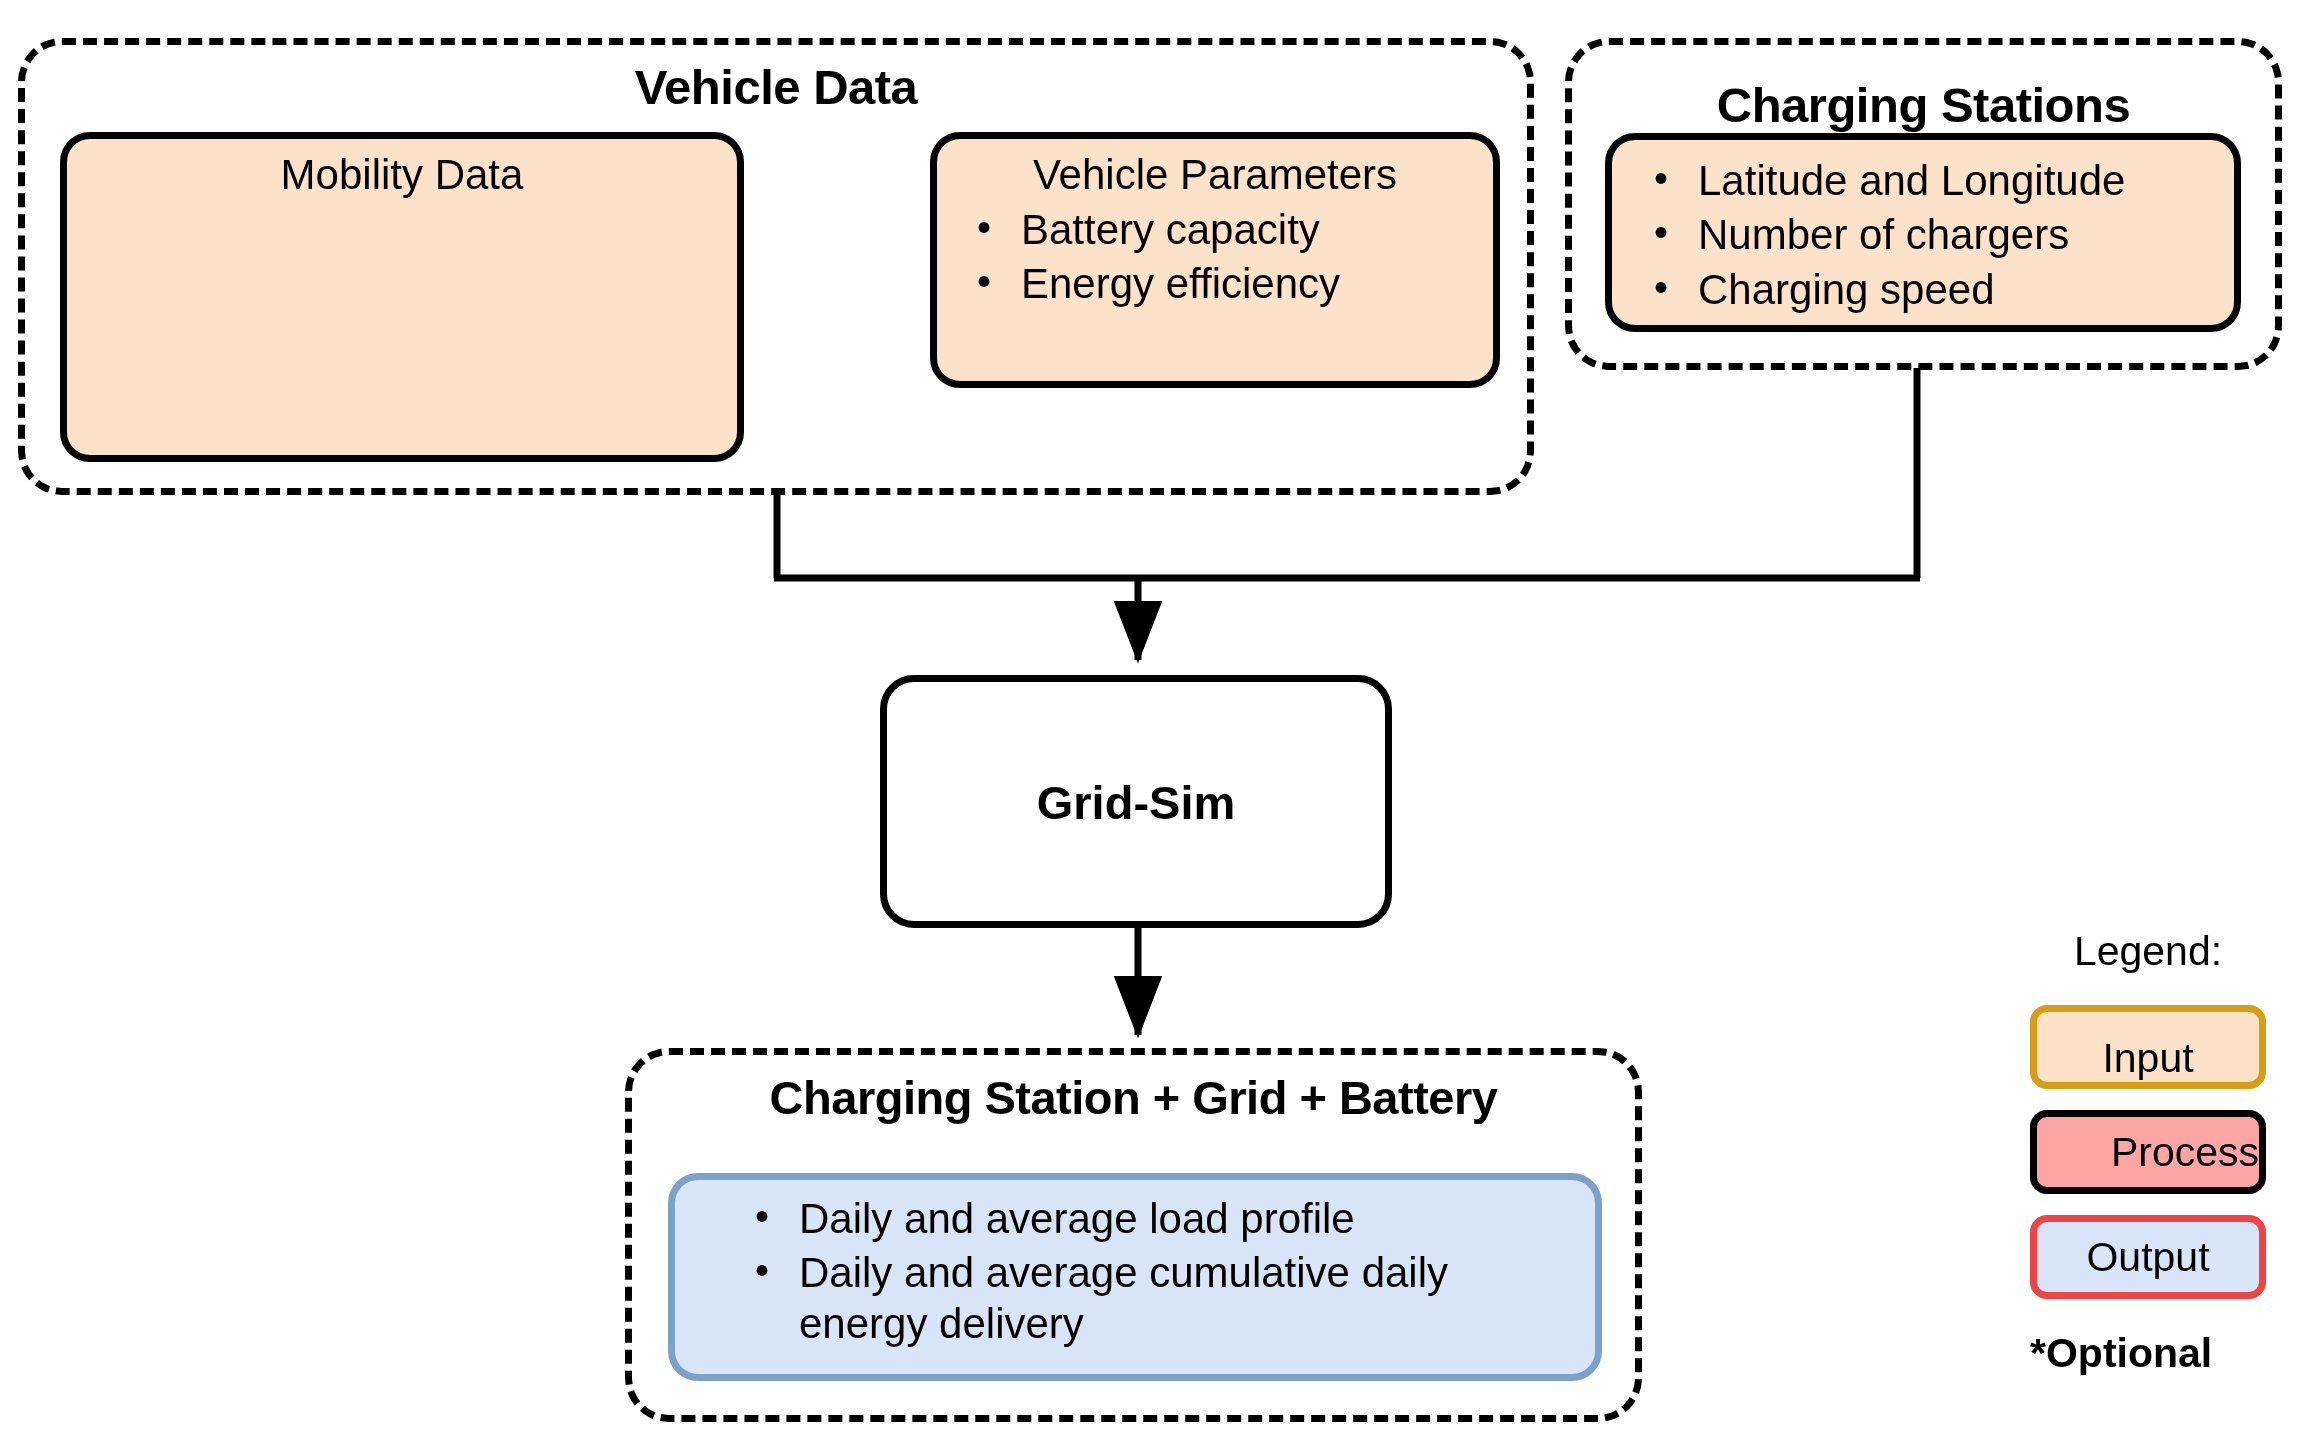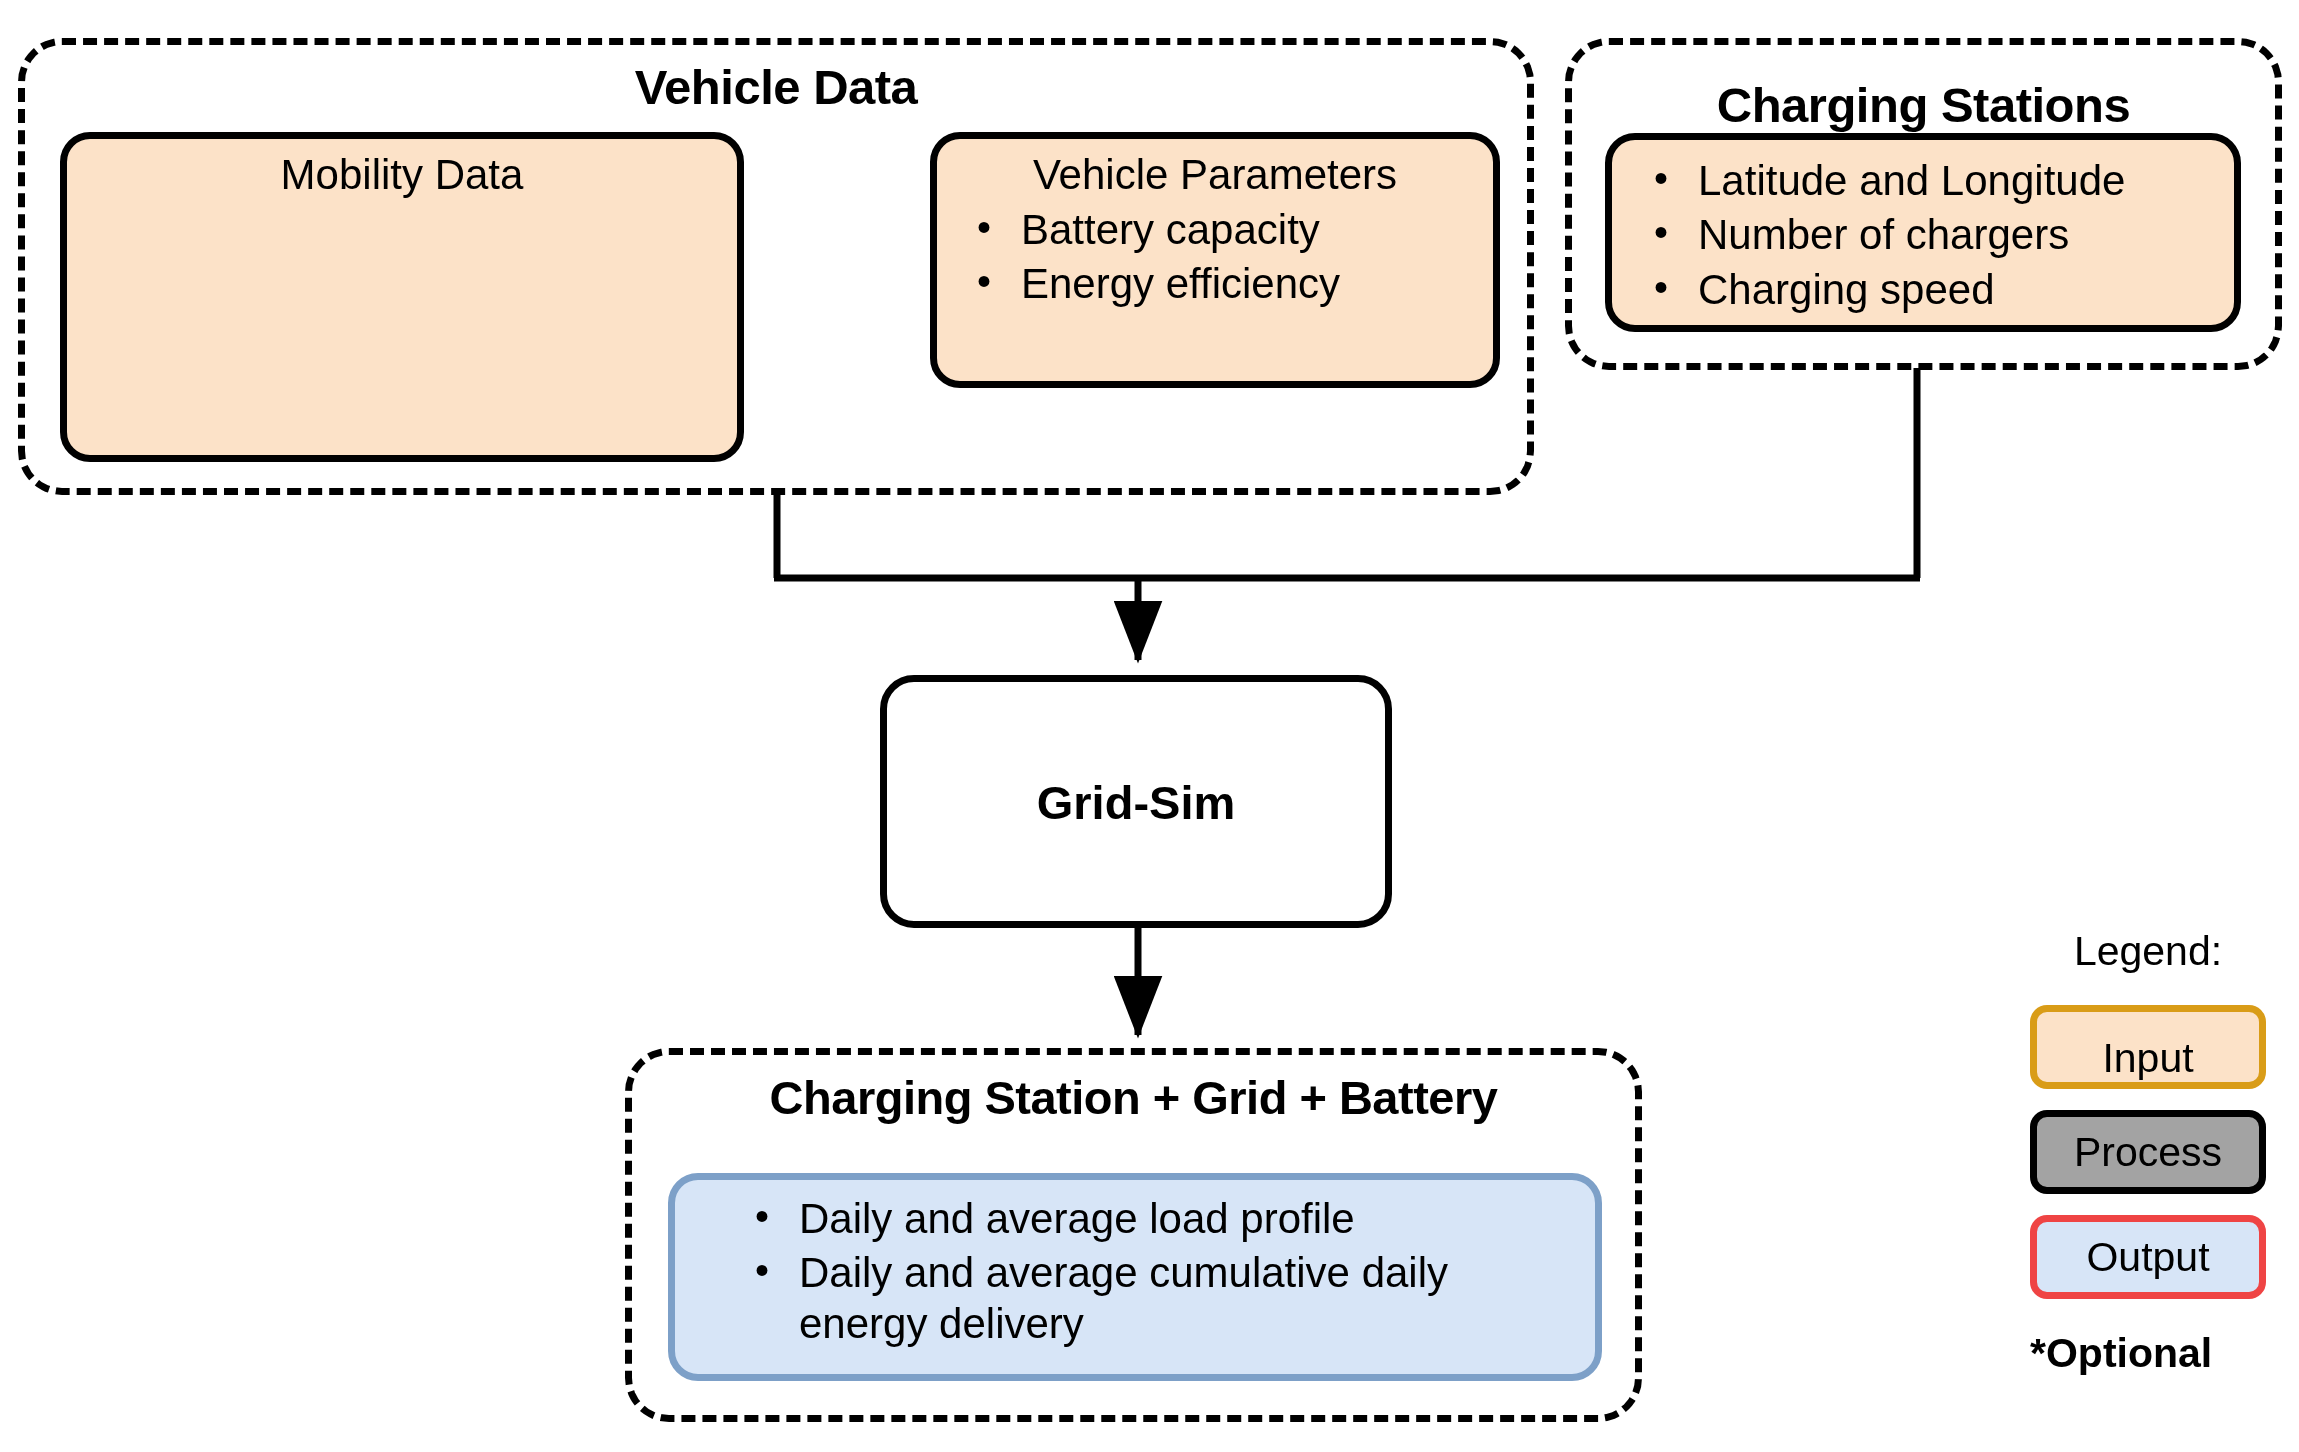--- a/index.html
+++ b/index.html
@@ -105,21 +105,21 @@
   .legend-box {
     position: absolute;
     box-sizing: border-box;
     border-radius: 17px;
     display: flex;
     align-items: center;
     justify-content: center;
     font-size: 41px;
   }
   .legend-box.lg-input  { background: #fce2c8; border: 7px solid #d99c17; align-items: flex-end; }
-  .legend-box.lg-process{ background: #a3a3a3; border: 7px solid #000000; }
+  .legend-box.lg-process{ background: #fca5a5; border: 7px solid #000000; justify-content: flex-end; }
   .legend-box.lg-output { background: #d7e5f7; border: 7px solid #ef4444; justify-content: center; }
   .legend-note {
     position: absolute;
     text-align: left;
     font-size: 41px;
     font-weight: bold;
     white-space: nowrap;
   }
 
   

